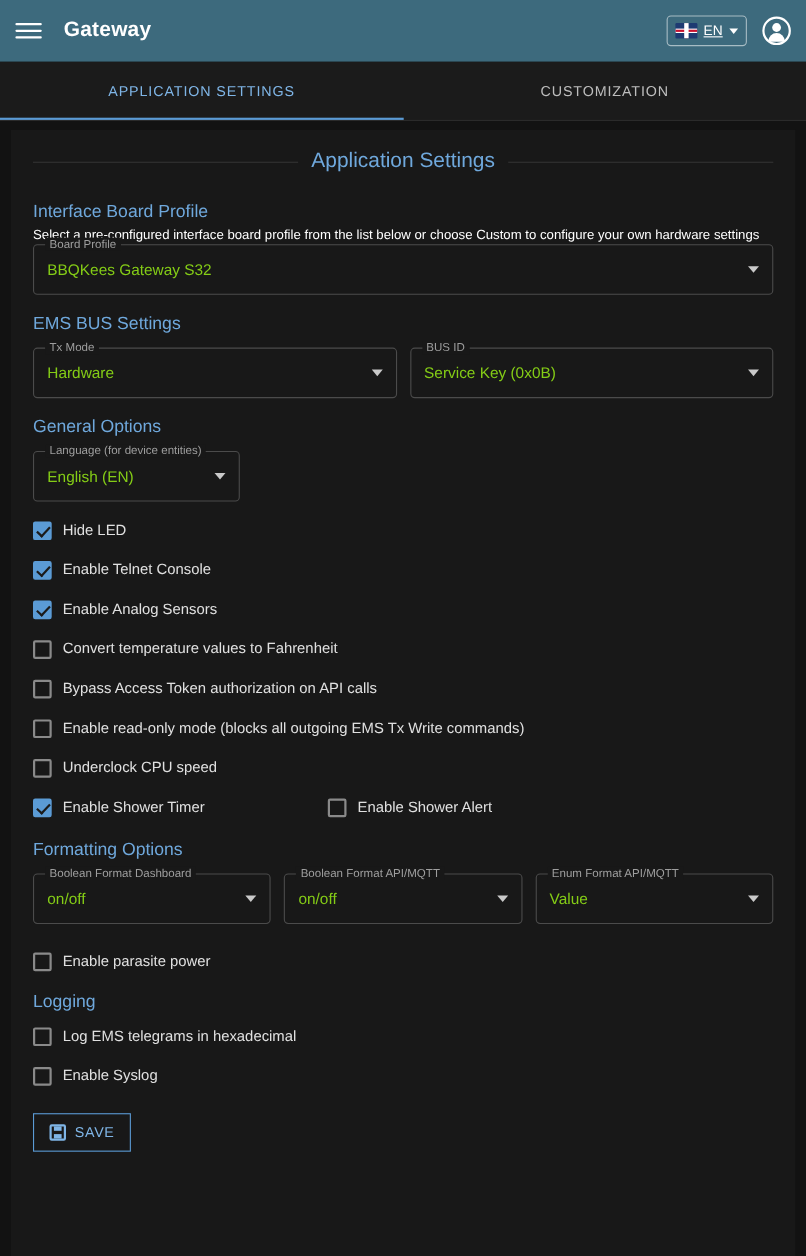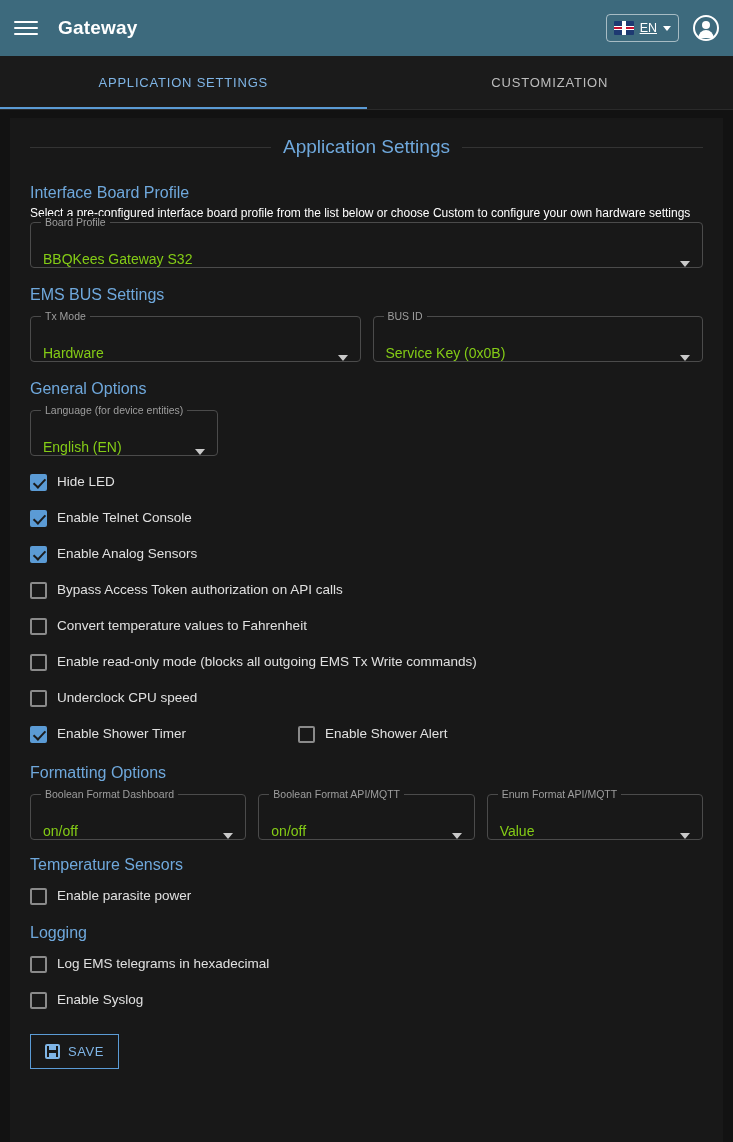--- a/index.html
+++ b/index.html
@@ -149,21 +149,21 @@
     margin-bottom: 2px;
   }
   .spacer-lg { height: 18px; }
 
   .field {
     position: relative;
     border: 1px solid #4b4b4b;
     border-radius: 4px;
     height: 46px;
     display: flex;
-    align-items: flex-end;
+    align-items: center;
     padding: 0 12px;
     background: transparent;
     cursor: pointer;
   }
   .field .legend {
     position: absolute;
     top: -7px;
     left: 10px;
     background: #181818;
     padding: 0 4px;
@@ -336,27 +336,27 @@
   </div>
   <div class="checkline">
     <div class="cb-wrap">
       <span class="cb checked"></span>
       <span class="cb-label">Enable Analog Sensors</span>
     </div>
   </div>
   <div class="checkline">
     <div class="cb-wrap">
       <span class="cb"></span>
+      <span class="cb-label">Convert temperature values to Fahrenheit</span>
+    </div>
+  </div>
+  <div class="checkline">
+    <div class="cb-wrap">
+      <span class="cb"></span>
       <span class="cb-label">Bypass Access Token authorization on API calls</span>
-    </div>
-  </div>
-  <div class="checkline">
-    <div class="cb-wrap">
-      <span class="cb"></span>
-      <span class="cb-label">Convert temperature values to Fahrenheit</span>
     </div>
   </div>
   <div class="checkline">
     <div class="cb-wrap">
       <span class="cb"></span>
       <span class="cb-label">Enable read-only mode (blocks all outgoing EMS Tx Write commands)</span>
     </div>
   </div>
   <div class="checkline">
     <div class="cb-wrap">
@@ -393,21 +393,20 @@
     </div>
     <div class="field">
       <span class="legend">Enum Format API/MQTT</span>
       <span class="value">Value</span>
       <span class="arrow"></span>
     </div>
   </div>
 
   <div style="height:16px"></div>
 
-  <div class="section-title">Temperature Sensors</div>
   <div class="checkline">
     <div class="cb-wrap">
       <span class="cb"></span>
       <span class="cb-label">Enable parasite power</span>
     </div>
   </div>
 
   <div style="height:10px"></div>
 
   <div class="section-title">Logging</div>

